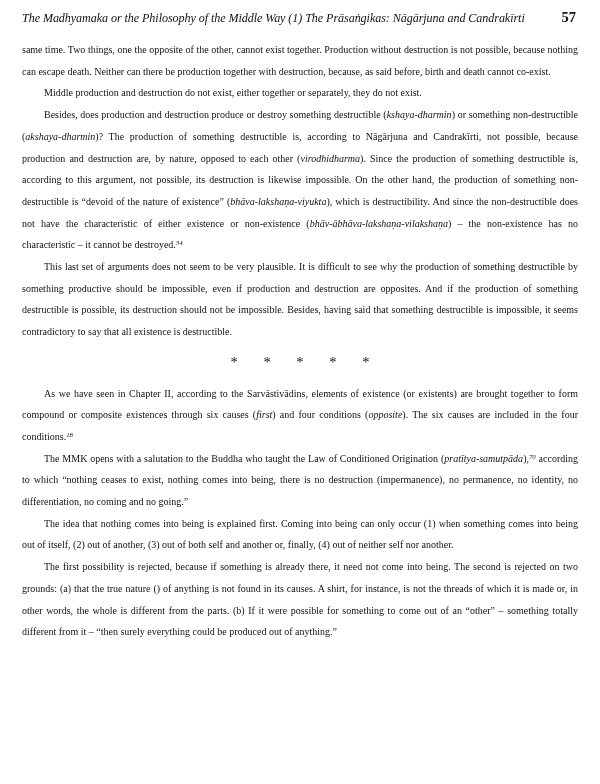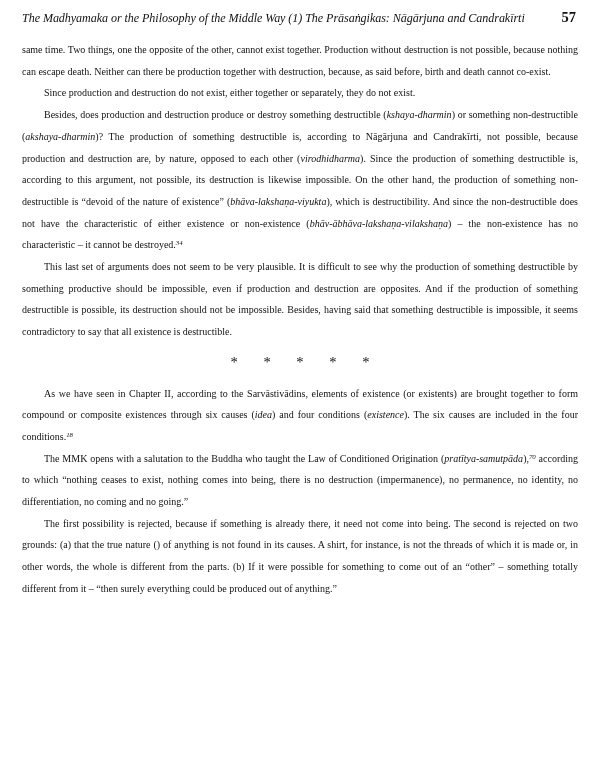--- a/index.html
+++ b/index.html
@@ -76,26 +76,27 @@
 
 <div class="page">
 
   <div class="running-head">
     <span class="title">The Madhyamaka or the Philosophy of the Middle Way (1) The Prāsaṅgikas: Nāgārjuna and Candrakīrti</span>
     <span class="folio">57</span>
   </div>
 
   <div class="body-text" id="upper-block">
       <p class="">same time. Two things, one the opposite of the other, cannot exist together. Production without destruction is not possible, because nothing can escape death. Neither can there be production together with destruction, because, as said before, birth and death cannot co-exist.</p>
-      <p class="indent">Since production and destruction do not exist, either together or separately, they do not exist.</p>
+      <p class="indent">Middle production and destruction do not exist, either together or separately, they do not exist.</p>
       <p class="indent">Besides, does production and destruction produce or destroy something destructible (<i>kshaya-dharmin</i>) or something non-destructible (<i>akshaya-dharmin</i>)? The production of something destructible is, according to Nāgārjuna and Candrakīrti, not possible, because production and destruction are, by nature, opposed to each other (<i>virodhidharma</i>). Since the production of something destructible is, according to this argument, not possible, its destruction is likewise impossible. On the other hand, the production of something non-destructible is “devoid of the nature of existence” (<i>bhāva-lakshaṇa-viyukta</i>), which is destructibility. And since the non-destructible does not have the characteristic of either existence or non-existence (<i>bhāv-ābhāva-lakshaṇa-vilakshaṇa</i>) – the non-existence has no characteristic – it cannot be destroyed.<sup>34</sup></p>
       <p class="indent">This last set of arguments does not seem to be very plausible. It is difficult to see why the production of something destructible by something productive should be impossible, even if production and destruction are opposites. And if the production of something destructible is possible, its destruction should not be impossible. Besides, having said that something destructible is impossible, it seems contradictory to say that all existence is destructible.</p>
     </div>
 
   <div class="asterisks">* * * * *</div>
 
   <div class="body-text" id="lower-block">
-      <p class="indent">As we have seen in Chapter II, according to the Sarvāstivādins, elements of existence (or existents) are brought together to form compound or composite existences through six causes (<i>idea</i>) and four conditions (<i>existence</i>). The six causes are included in the four conditions.<sup>18</sup></p>
+      <p class="indent">As we have seen in Chapter II, according to the Sarvāstivādins, elements of existence (or existents) are brought together to form compound or composite existences through six causes (<i>first</i>) and four conditions (<i>opposite</i>). The six causes are included in the four conditions.<sup>18</sup></p>
       <p class="indent">The MMK opens with a salutation to the Buddha who taught the Law of Conditioned Origination (<i>pratītya-samutpāda</i>),<sup>70</sup> according to which “nothing ceases to exist, nothing comes into being, there is no destruction (impermanence), no permanence, no identity, no differentiation, no coming and no going.”</p>
+      <p class="indent">The idea that nothing comes into being is explained first. Coming into being can only occur (1) when something comes into being out of itself, (2) out of another, (3) out of both self and another or, finally, (4) out of neither self nor another.</p>
       <p class="indent">The first possibility is rejected, because if something is already there, it need not come into being. The second is rejected on two grounds: (a) that the true nature () of anything is not found in its causes. A shirt, for instance, is not the threads of which it is made or, in other words, the whole is different from the parts. (b) If it were possible for something to come out of an “other” – something totally different from it – “then surely everything could be produced out of anything.”</p>
     </div>
 
 </div>
 
 </body></html>

